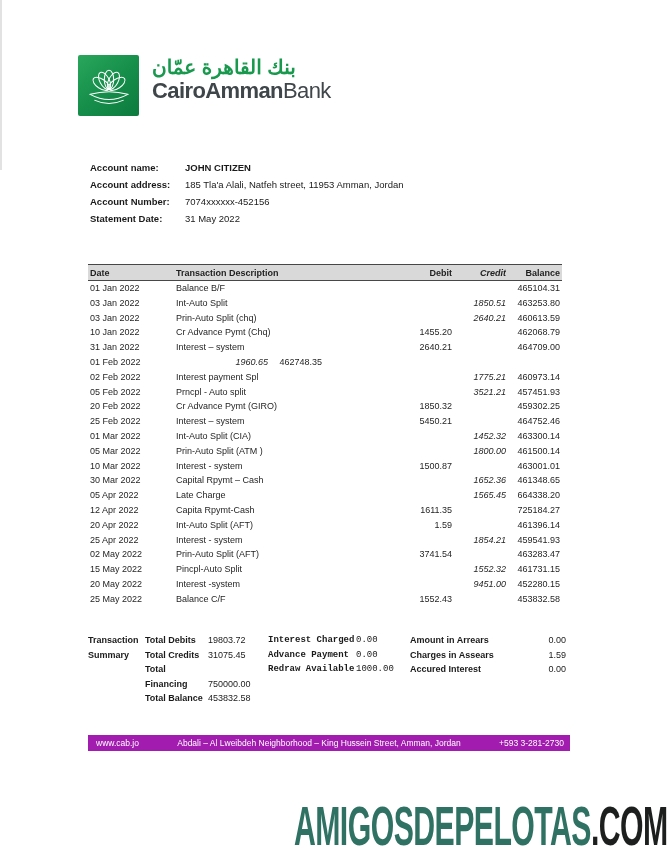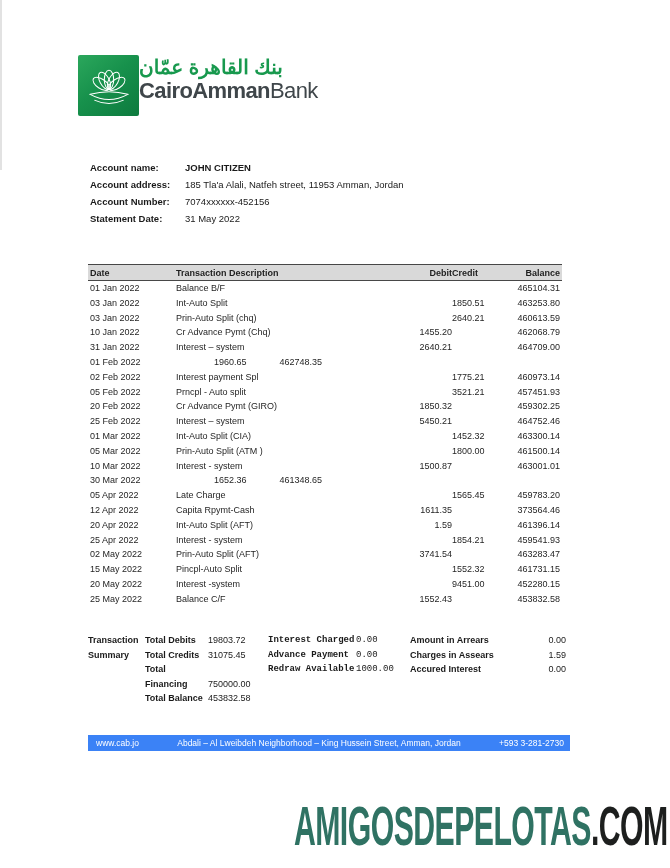--- a/index.html
+++ b/index.html
@@ -1,21 +1,21 @@
 <!DOCTYPE html>
 <html><head>
 <meta charset="utf-8">
 <style>
   html,body{margin:0;padding:0;background:#ffffff;}
   body{width:670px;height:868px;overflow:hidden;font-family:"Liberation Sans",sans-serif;}
   .page{position:relative;width:670px;height:868px;background:#fff;}
   .edge-left{position:absolute;left:0;top:0;width:2px;height:170px;background:#e2e2e2;}
 
   
-  .brand{position:absolute;left:78px;top:55px;display:flex;gap:0;}
+  .brand{position:absolute;left:78px;top:55px;display:flex;gap:13px;}
   .logo-square{width:61px;height:61px;border-radius:2px;
     background:linear-gradient(140deg,#2ba75c 0%,#17914c 45%,#0d7a3e 100%);
     display:flex;align-items:center;justify-content:center;}
   .brand-text{padding-top:1px;}
   .arabic{color:#18994e;font-size:20px;font-weight:bold;line-height:1.15;direction:rtl;text-align:left;}
   .latin{font-size:22px;color:#3f464a;line-height:1.1;letter-spacing:-0.6px;}
   .latin .b{font-weight:700;}
   .latin .l{font-weight:400;}
 
   
@@ -27,37 +27,37 @@
   
   .table{position:absolute;left:88px;top:264px;width:474px;font-size:9px;color:#1f1f1f;}
   .t-head{display:flex;background:#d9d9d9;border-top:1.5px solid #474747;border-bottom:1.5px solid #474747;
     font-weight:bold;height:17px;line-height:17px;box-sizing:border-box;}
   .t-row{display:flex;height:14.8px;line-height:14.8px;}
   .c{box-sizing:border-box;white-space:nowrap;overflow:hidden;}
   .col-date{width:84px;padding-left:2px;}
   .t-head .col-date{text-align:left;}
   .col-desc{width:238px;padding-left:4px;}
   .col-debit{width:42px;text-align:right;}
-  .col-credit{width:54px;}
+  .col-credit{width:54px;text-align:right;font-style:italic;}
   .col-balance{width:56px;text-align:right;padding-right:2px;}
 
   
   .summary{position:absolute;left:88px;top:633px;width:478px;height:62px;font-size:9px;color:#1a1a1a;}
   .sum-colA{position:absolute;left:0;top:0;font-weight:bold;line-height:14.5px;}
   .sum-colB{position:absolute;left:57px;top:0;line-height:14.5px;}
   .sum-colC{position:absolute;left:180px;top:0;line-height:14.5px;font-family:Liberation Mono, monospace;}
   .sum-colD{position:absolute;left:322px;top:0;width:156px;line-height:14.5px;}
   .sum-item .lbl{display:inline-block;font-weight:bold;}
   .sum-colB .lbl{width:63px;}
   .sum-colC .lbl{width:88px;}
   .sum-colD .sum-item{display:flex;justify-content:space-between;}
   .sum-colD .lbl{font-weight:bold;}
 
   
-  .footer{position:absolute;left:88px;top:735px;width:482px;height:16px;background:#3b82f6;
+  .footer{position:absolute;left:88px;top:735px;width:482px;height:16px;background:#a21caf;
     color:#ffffff;font-size:8.5px;display:flex;align-items:center;}
   .f-web{padding-left:8px;white-space:nowrap;}
   .f-addr{flex:1;text-align:center;white-space:nowrap;}
   .f-phone{padding-right:6px;white-space:nowrap;}
 
   
   .watermark{position:absolute;right:2px;top:799px;font-weight:bold;font-size:55px;line-height:1;
     letter-spacing:-1px;white-space:nowrap;transform:scaleX(0.55);transform-origin:100% 50%;}
   .wm-green{color:#2f7263;}
   .wm-dark{color:#1d1f1e;}
@@ -215,39 +215,40 @@
         <div class="t-row">
           <span class="c col-date">10 Mar 2022</span>
           <span class="c col-desc">Interest  - system</span>
           <span class="c col-debit">1500.87</span>
           <span class="c col-credit"></span>
           <span class="c col-balance">463001.01</span>
         </div>
 
         <div class="t-row">
           <span class="c col-date">30 Mar 2022</span>
+          <span class="c col-desc">Capital Rpymt – Cash</span>
           <span class="c col-debit"></span>
           <span class="c col-credit">1652.36</span>
           <span class="c col-balance">461348.65</span>
         </div>
 
         <div class="t-row">
           <span class="c col-date">05 Apr 2022</span>
           <span class="c col-desc">Late Charge</span>
           <span class="c col-debit"></span>
           <span class="c col-credit">1565.45</span>
-          <span class="c col-balance">459783.20</span>
+          <span class="c col-balance">664338.20</span>
         </div>
 
         <div class="t-row">
           <span class="c col-date">12 Apr 2022</span>
           <span class="c col-desc">Capita Rpymt-Cash</span>
           <span class="c col-debit">1611.35</span>
           <span class="c col-credit"></span>
-          <span class="c col-balance">373564.46</span>
+          <span class="c col-balance">725184.27</span>
         </div>
 
         <div class="t-row">
           <span class="c col-date">20 Apr 2022</span>
           <span class="c col-desc">Int-Auto Split (AFT)</span>
           <span class="c col-debit">1.59</span>
           <span class="c col-credit"></span>
           <span class="c col-balance">461396.14</span>
         </div>
 

